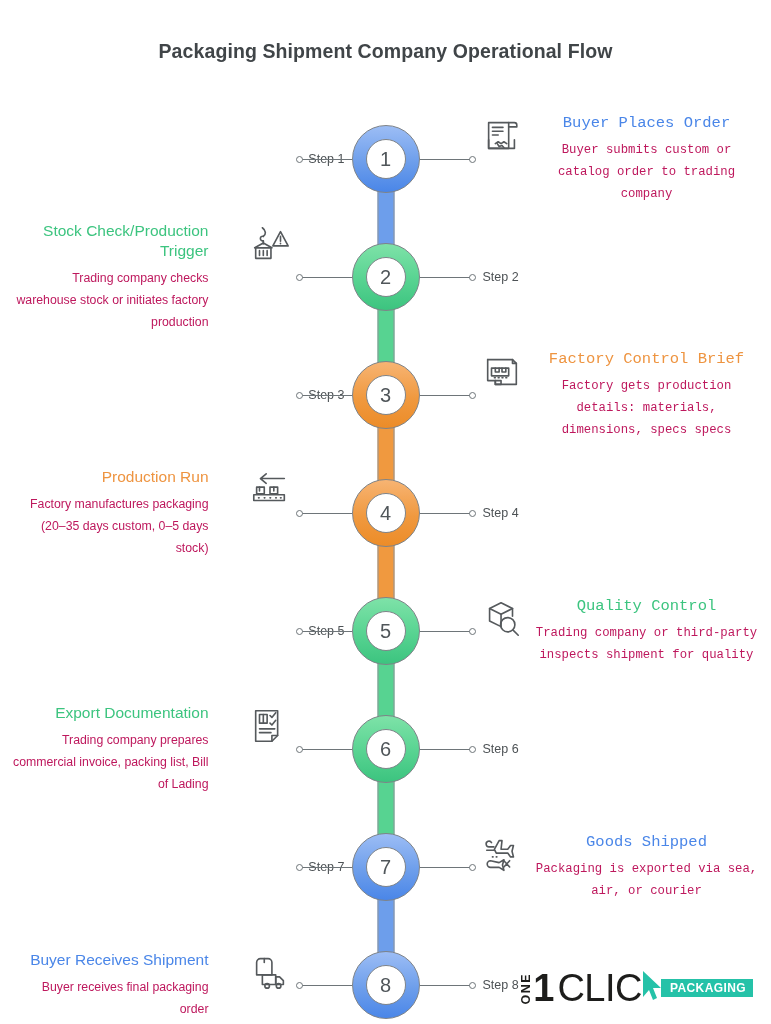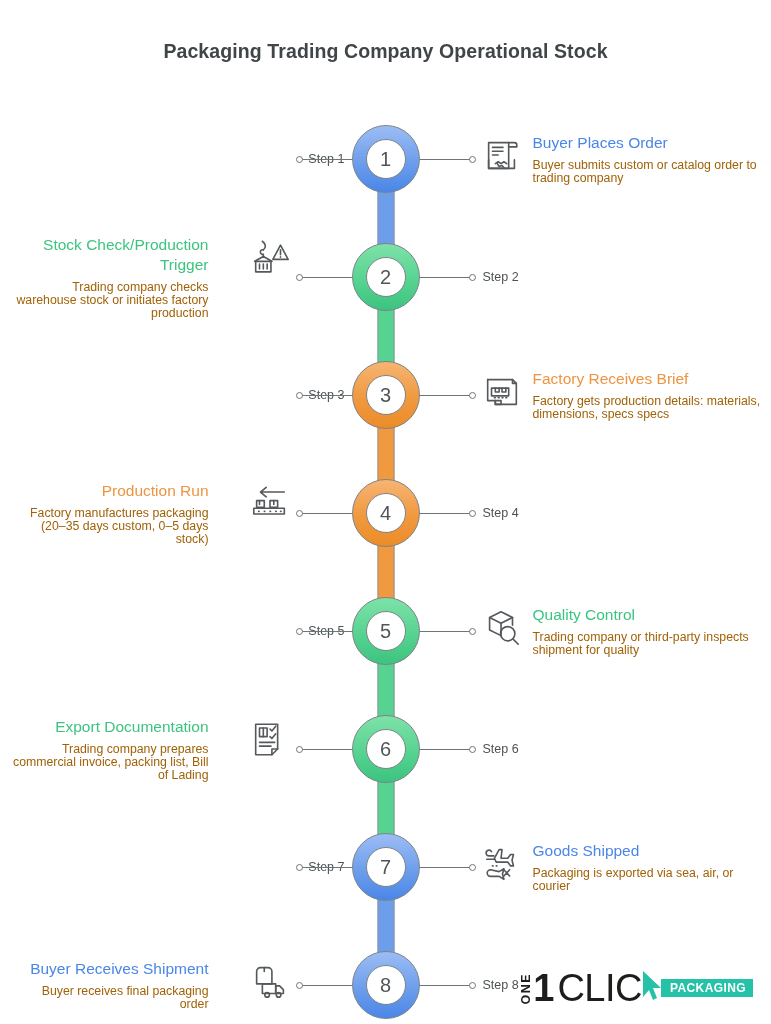--- a/index.html
+++ b/index.html
@@ -122,38 +122,38 @@
     transform: translateY(-50%);
     display: flex;
     align-items: flex-start;
     gap: 10px;
     width: 280px;
   }
   .content.right { left: 50%; margin-left: 95px; }
   .content.left  { right: 50%; margin-right: 95px; flex-direction: row-reverse; gap: 40px; }
 
   .content.left .texts { text-align: right; }
-  .content.right .texts { text-align: left; }
+  .content.right .texts { text-align: center; font-family: Liberation Mono, monospace; }
 
   .texts { flex: 1; min-width: 0; }
 
   .heading {
     font-size: 15.5px;
     line-height: 20px;
     margin-bottom: 6px;
     white-space: normal;
   }
   .h-blue   { color: #4a86e8; }
   .h-green  { color: #3cc47f; }
   .h-orange { color: #ee9440; }
 
   .body {
     font-size: 12.3px;
-    line-height: 13px;
-    color: #a16207;
+    line-height: 22px;
+    color: #be185d;
   }
 
   .icon {
     flex: 0 0 auto;
     width: 42px; height: 42px;
     margin-top: 2px;
   }
   .icon svg { display: block; width: 42px; height: 42px; }
 
   
@@ -203,21 +203,21 @@
     padding: 3px 7px 3px 9px;
     line-height: 1;
     margin-left: -2px;
   }
 </style>
 </head>
 <body>
 
 <div id="page">
 
-  <div class="title">Packaging Trading Company Operational Stock</div>
+  <div class="title">Packaging Shipment Company Operational Flow</div>
 
   <div class="flow" id="flow">
       <div class="step">
         <div class="bar" style="top: 50%; height: 100%;">
           <div class="barfill" style="background:#6d9eeb"></div>
         </div>
         <div class="conn right"></div>
         <div class="dot right"></div>
         <div class="conn left"></div>
         <div class="dot left"></div>
@@ -291,21 +291,21 @@
       <path d="M7 9 h26 l4 4 v22 h-22 v-4"></path>
       <path d="M7 9 v22 h8"></path>
       <path d="M33 9 l0 4 h4"></path>
       <path d="M11 18 h18 v8 h-18 z"></path>
       <path d="M15 18 v4 h4 v-4 M22 18 v4 h4 v-4"></path>
       <path d="M14 28 h1 M18 28 h1 M22 28 h1 M26 28 h1"></path>
       <path d="M15 31 h6 v4 h-6 z"></path>
     </svg>
           </div>
           <div class="texts">
-            <div class="heading h-orange">Factory Receives Brief</div>
+            <div class="heading h-orange">Factory Control Brief</div>
             <div class="body">Factory gets production details: materials, dimensions, specs specs</div>
           </div>
         </div>
       </div>
       <div class="step">
         <div class="bar" style="top: 50%; height: 100%;">
           <div class="barfill" style="background:#f0993f"></div>
         </div>
         <div class="conn left"></div>
         <div class="dot left"></div>

